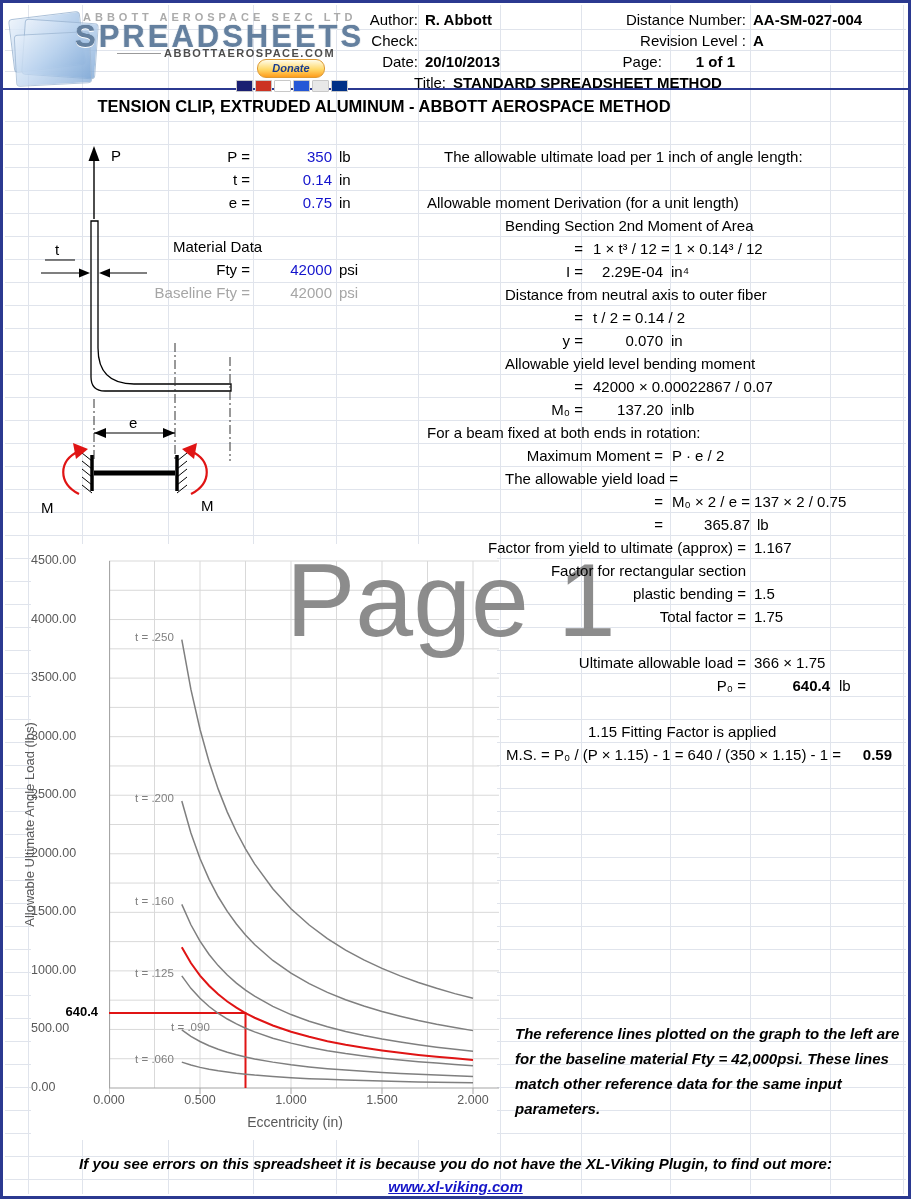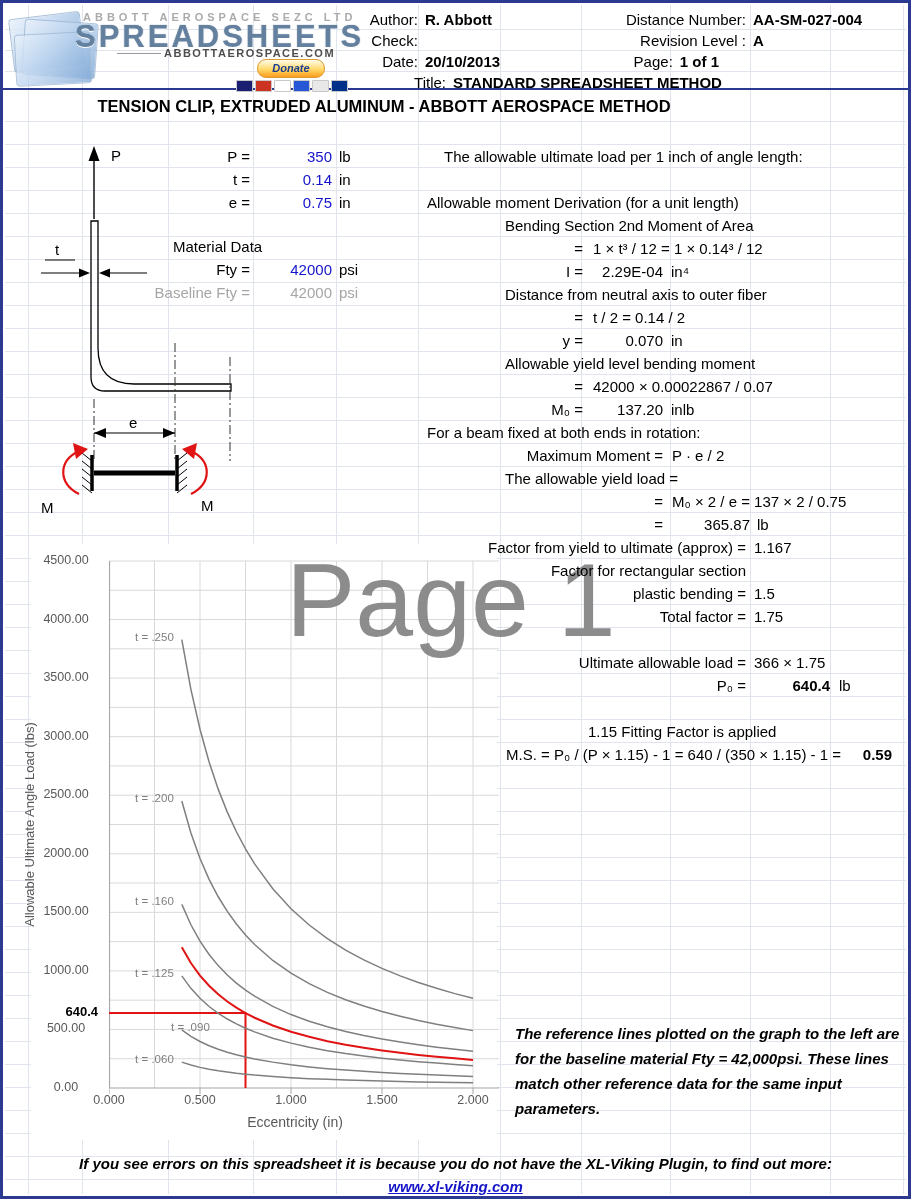--- a/index.html
+++ b/index.html
@@ -48,21 +48,21 @@
   .dr-facbold .lab{width:319px;} .dr-facbold .val{width:84px;text-align:right;font-weight:700;} .dr-facbold .unit{margin-left:9px;}
   .dr-center .txt{margin-left:161px;}
   .dr-ms .lab{width:414px;} .dr-ms .val{width:51px;text-align:right;font-weight:700;}
   
   #diagram{position:absolute;left:30px;top:128px;z-index:4;}
   #diagram text{font-size:15px;fill:#000;}
   #diagram .dd{stroke:#333;stroke-width:1;stroke-dasharray:9 3 2 3;}
   
   #chart-svg{position:absolute;left:106px;top:552px;z-index:2;}
   .ctick{position:absolute;font-size:12.5px;color:#595959;z-index:2;white-space:nowrap;}
-  .ytick{width:70px;text-align:center;left:28px;}
+  .ytick{width:70px;text-align:left;left:28px;}
   .xtick{width:60px;text-align:center;top:1090px;}
   .cann{position:absolute;left:28px;width:67px;text-align:right;font-size:13px;font-weight:700;color:#000;z-index:2;}
   .slab{position:absolute;width:82px;text-align:right;font-size:11.5px;color:#7f7f7f;z-index:2;white-space:nowrap;}
   .ytitle{position:absolute;left:-94px;top:814px;width:240px;text-align:center;font-size:13px;color:#595959;transform:rotate(-90deg);z-index:2;}
   .xtitle{position:absolute;left:192px;top:1111px;width:200px;text-align:center;font-size:14px;color:#595959;z-index:2;}
   
   .note{position:absolute;left:512px;top:1018px;width:396px;font-size:15px;font-style:italic;font-weight:600;line-height:25px;z-index:4;}
   .footer-warning{position:absolute;left:0;top:1152px;width:905px;text-align:center;font-size:15px;font-weight:700;font-style:italic;z-index:4;}
   .footer-linkrow{position:absolute;left:0;top:1175px;width:905px;text-align:center;z-index:4;}
   .footer-link{font-size:15px;font-style:italic;font-weight:700;color:#1515c8;text-decoration:underline;cursor:pointer;}
@@ -183,21 +183,21 @@
     </div>
   <div id="hdr-right">
       <div class="hdr-row hr" style="top: 6px; left: 0px; width: 905px;">
         <span class="lab">Distance Number:</span>
         <span class="val">AA-SM-027-004</span>
       </div>
       <div class="hdr-row hr" style="top: 27px; left: 0px; width: 905px;">
         <span class="lab">Revision Level :</span>
         <span class="val">A</span>
       </div>
-      <div class="hdr-row hr" style="top: 48px; left: 0px; width: 716px;">
+      <div class="hdr-row hr" style="top: 48px; left: 16px; width: 716px; gap: 27px;">
         <span class="lab">Page:</span>
         <span class="val">1 of 1</span>
       </div>
     </div>
 
   <div class="sheet-title">TENSION CLIP, EXTRUDED ALUMINUM - ABBOTT AEROSPACE METHOD</div>
 
   <div id="inputs">
       <div class="in-row" style="top: 142px;">
         <span class="lab">P =</span>

